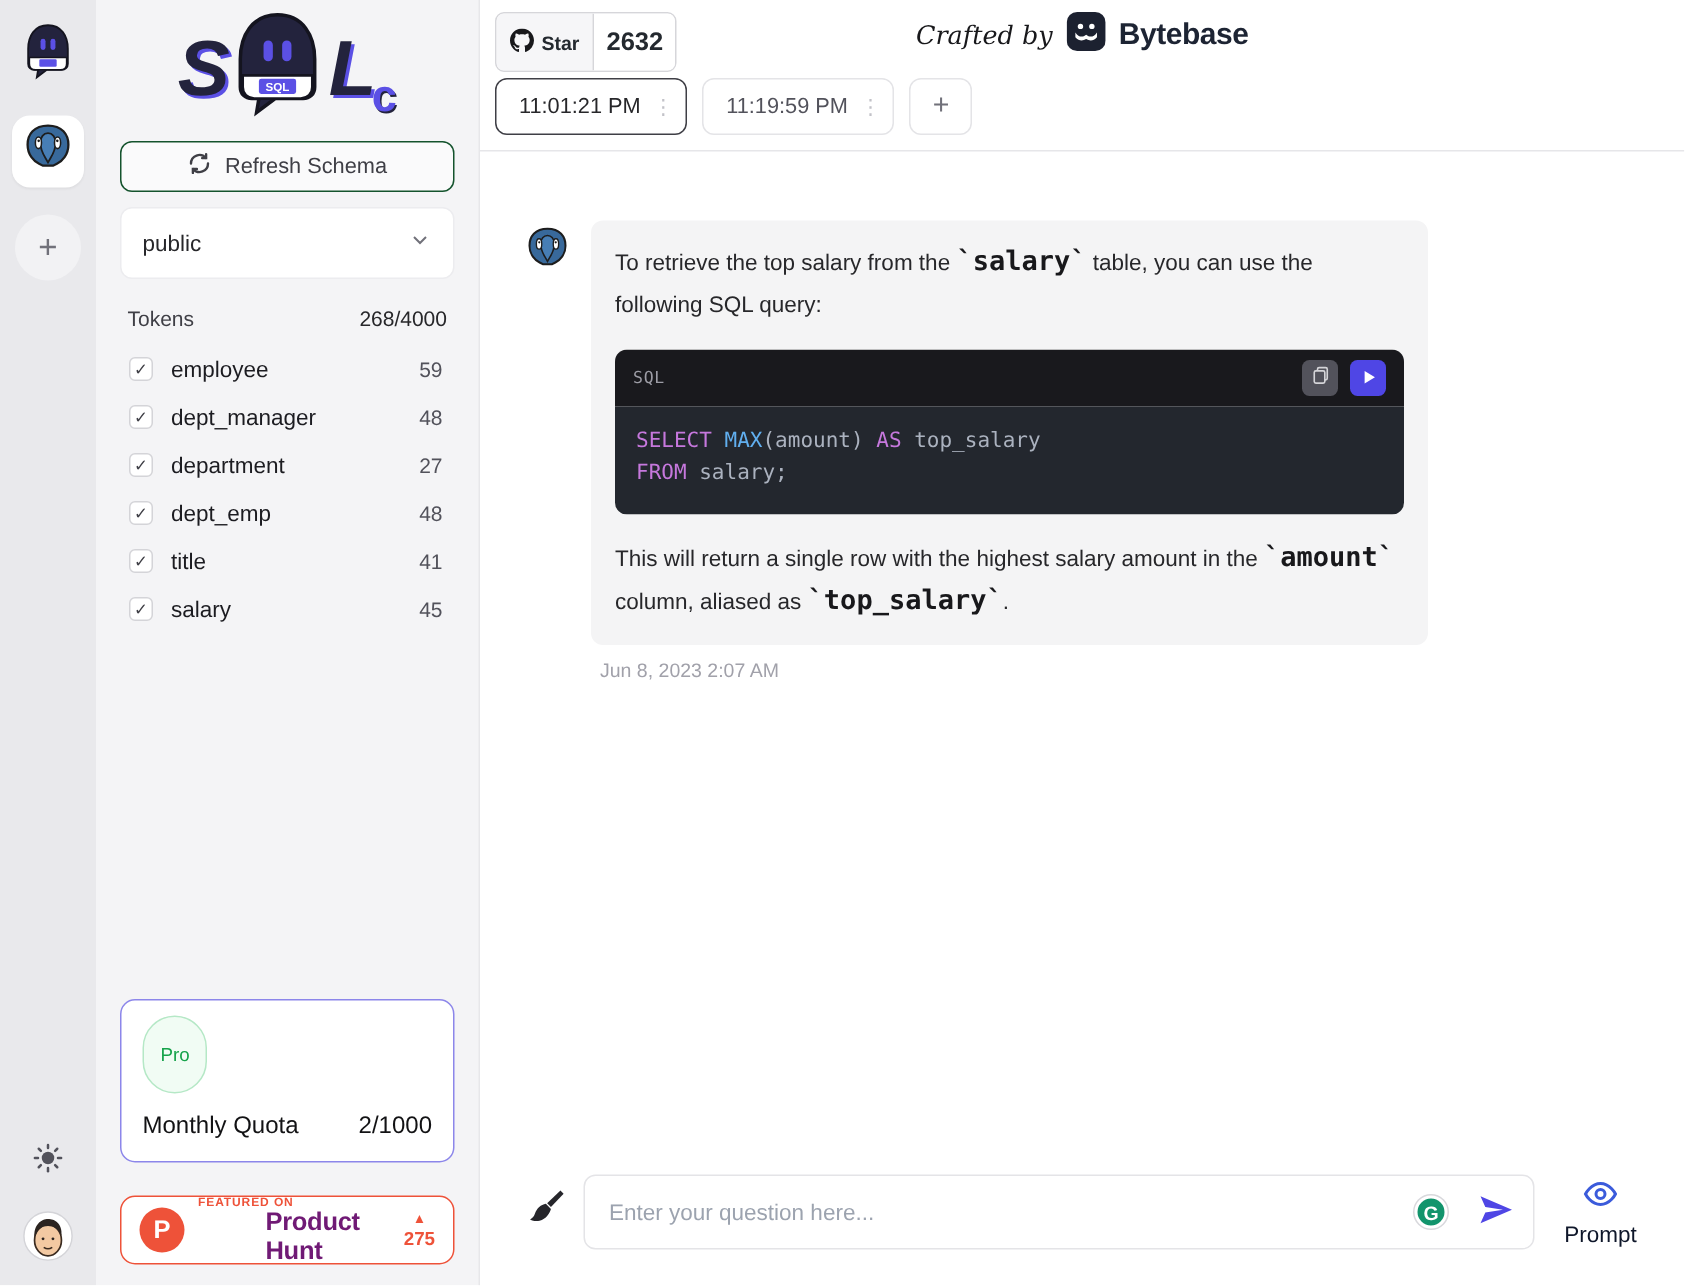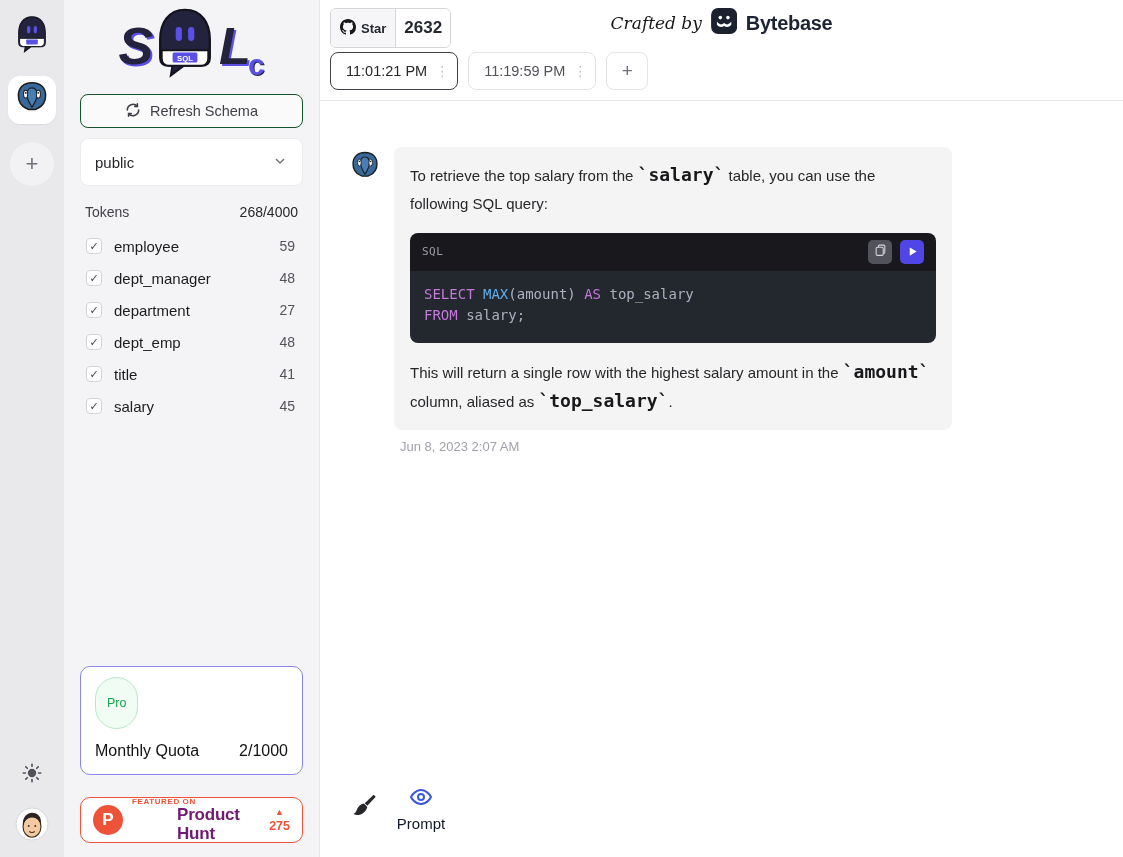--- a/index.html
+++ b/index.html
@@ -364,20 +364,31 @@
 
     <div class="composer">
       <span class="broom-btn">
         <span>
           <svg width="27" height="27" viewBox="0 0 32 32" fill="#26262b">
             <path d="M28 2l2.5 2.5-10 10.5-3-3z"></path>
             <path d="M16.5 12.5l4 4c-.8 3.2-3.8 8-9 9.3-2.2.6-5.2.4-7.5-1 2-1 3.2-2.2 3.8-4.4 1.6-4.4 4.7-7.2 8.7-7.9z"></path>
           </svg>
         </span>
       </span>
+      <span class="input-wrap">
+        <input class="q-input" type="text" placeholder="Enter your question here..." style="">
+        <span class="gram-badge">G</span>
+        <button class="send-btn">
+          <span>
+            <svg width="24" height="24" viewBox="0 0 24 24" fill="#4f46e5">
+                <path d="M2 21l21-9L2 3l3.2 7.2L17 12 5.2 13.8z"></path>
+              </svg>
+          </span>
+        </button>
+      </span>
       <span class="prompt-btn">
         <span>
           <svg width="24" height="24" viewBox="0 0 24 24" fill="none" stroke="#3b5bdb" stroke-width="2">
             <path d="M2 12s3.5-7 10-7 10 7 10 7-3.5 7-10 7S2 12 2 12z"></path>
               <circle cx="12" cy="12" r="3"></circle>
           </svg>
         </span>
         <span class="prompt-label">Prompt</span>
       </span>
     </div>

